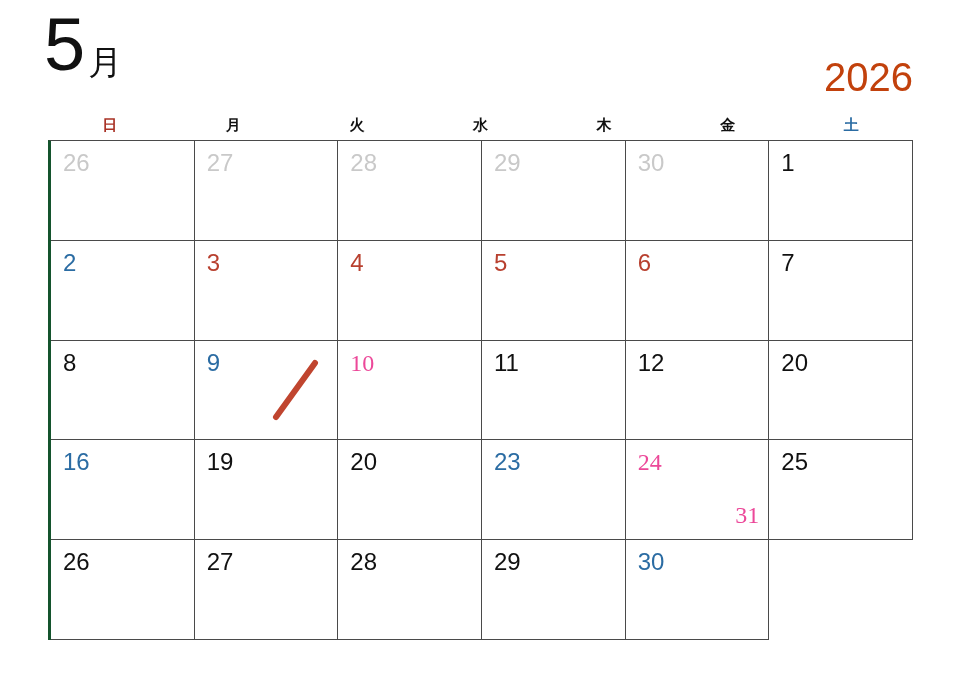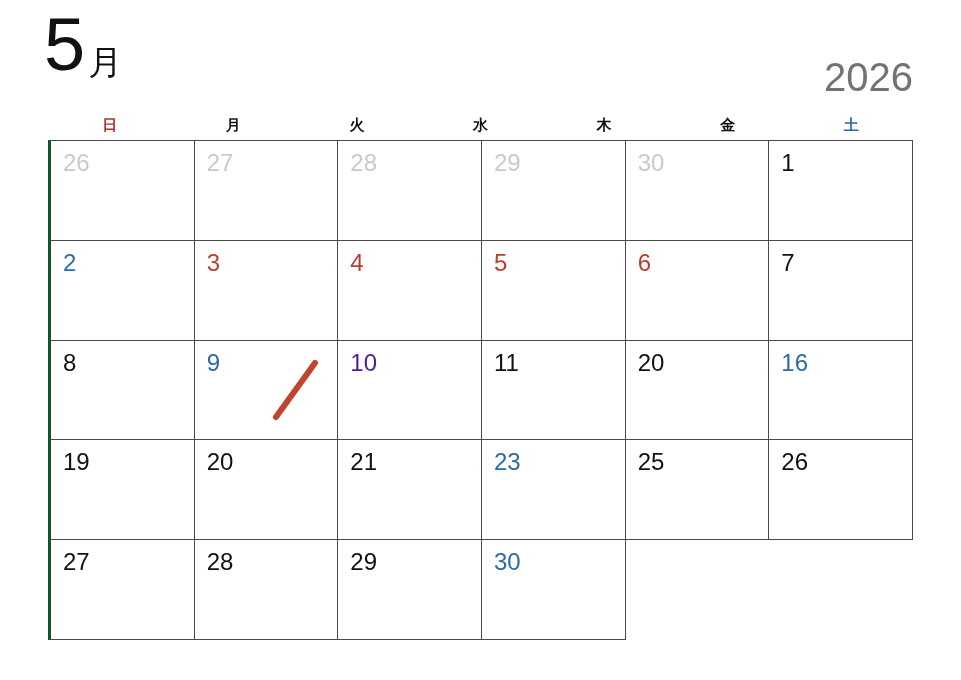--- a/index.html
+++ b/index.html
@@ -51,21 +51,21 @@
     margin-left: 4px;
     margin-bottom: 3px;
   }
   .year {
     position: absolute;
     right: 48px;
     top: 57px;
     font-size: 40px;
     line-height: 40px;
     font-weight: 400;
-    color: #737373;
+    color: #c2410c;
   }
 
   
   .weekday-row {
     position: absolute;
     left: 48px;
     top: 112px;
     width: 865px;
     display: flex;
     height: 26px;
@@ -104,21 +104,21 @@
   }
   .daynum {
     position: absolute;
     left: 12px;
     top: 9px;
     font-size: 24px;
     line-height: 26px;
     font-weight: 400;
     color: #111111;
   }
-  .cell.sun .daynum { color: #4c1d95; }
+  .cell.sun .daynum { color: #ec4899; font-family: Liberation Serif, serif; }
   .cell.sat .daynum { color: #2b6ca3; }
   .cell.holiday .daynum { color: #b8402f; }
   .cell.other .daynum { color: #c9c9c9; }
 
   
   .daynum.secondary {
     left: auto;
     right: 9px;
     top: 62px;
     font-size: 24px;
@@ -210,39 +210,43 @@
       </span>
     </div>
 
     <div class="cell sun">
         <span class="daynum">10</span>
       </div>
     <div class="cell">
         <span class="daynum">11</span>
       </div>
     <div class="cell">
+        <span class="daynum">12</span>
+      </div>
+    <div class="cell">
         <span class="daynum">20</span>
       </div>
     <div class="cell sat">
         <span class="daynum">16</span>
       </div>
 
     <div class="cell">
         <span class="daynum">19</span>
       </div>
     <div class="cell">
         <span class="daynum">20</span>
       </div>
-    <div class="cell">
-        <span class="daynum">21</span>
-      </div>
     <div class="cell sat">
         <span class="daynum">23</span>
       </div>
 
+    <div class="cell sun">
+      <span class="daynum">24</span>
+      <span class="daynum secondary">31</span>
+    </div>
     <div class="cell">
         <span class="daynum">25</span>
       </div>
     <div class="cell">
         <span class="daynum">26</span>
       </div>
     <div class="cell">
         <span class="daynum">27</span>
       </div>
     <div class="cell">

